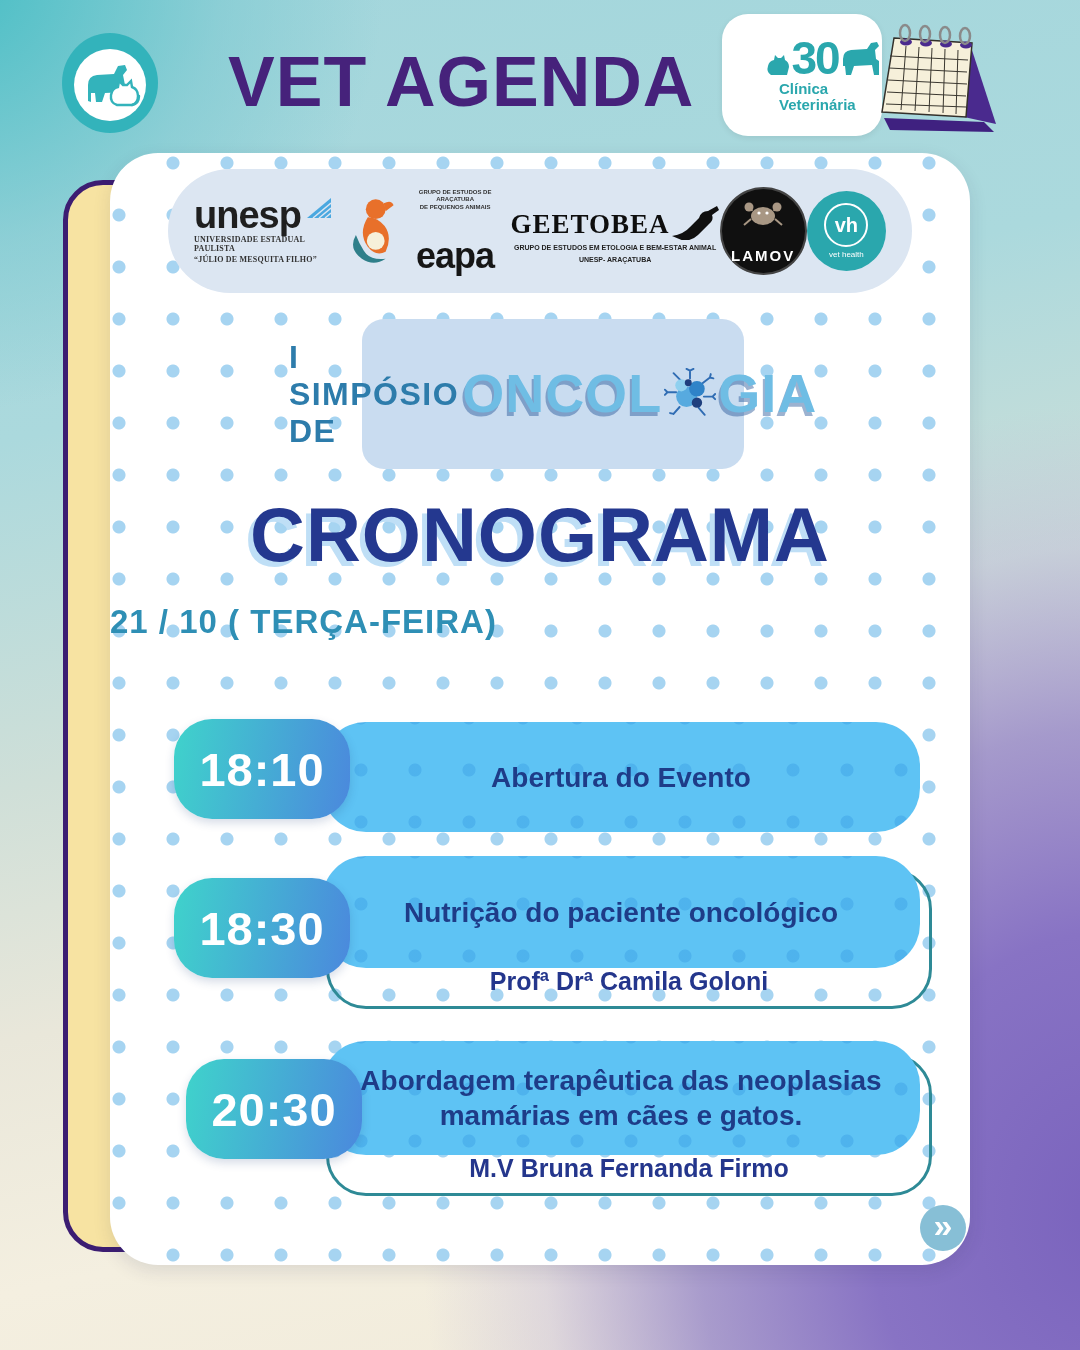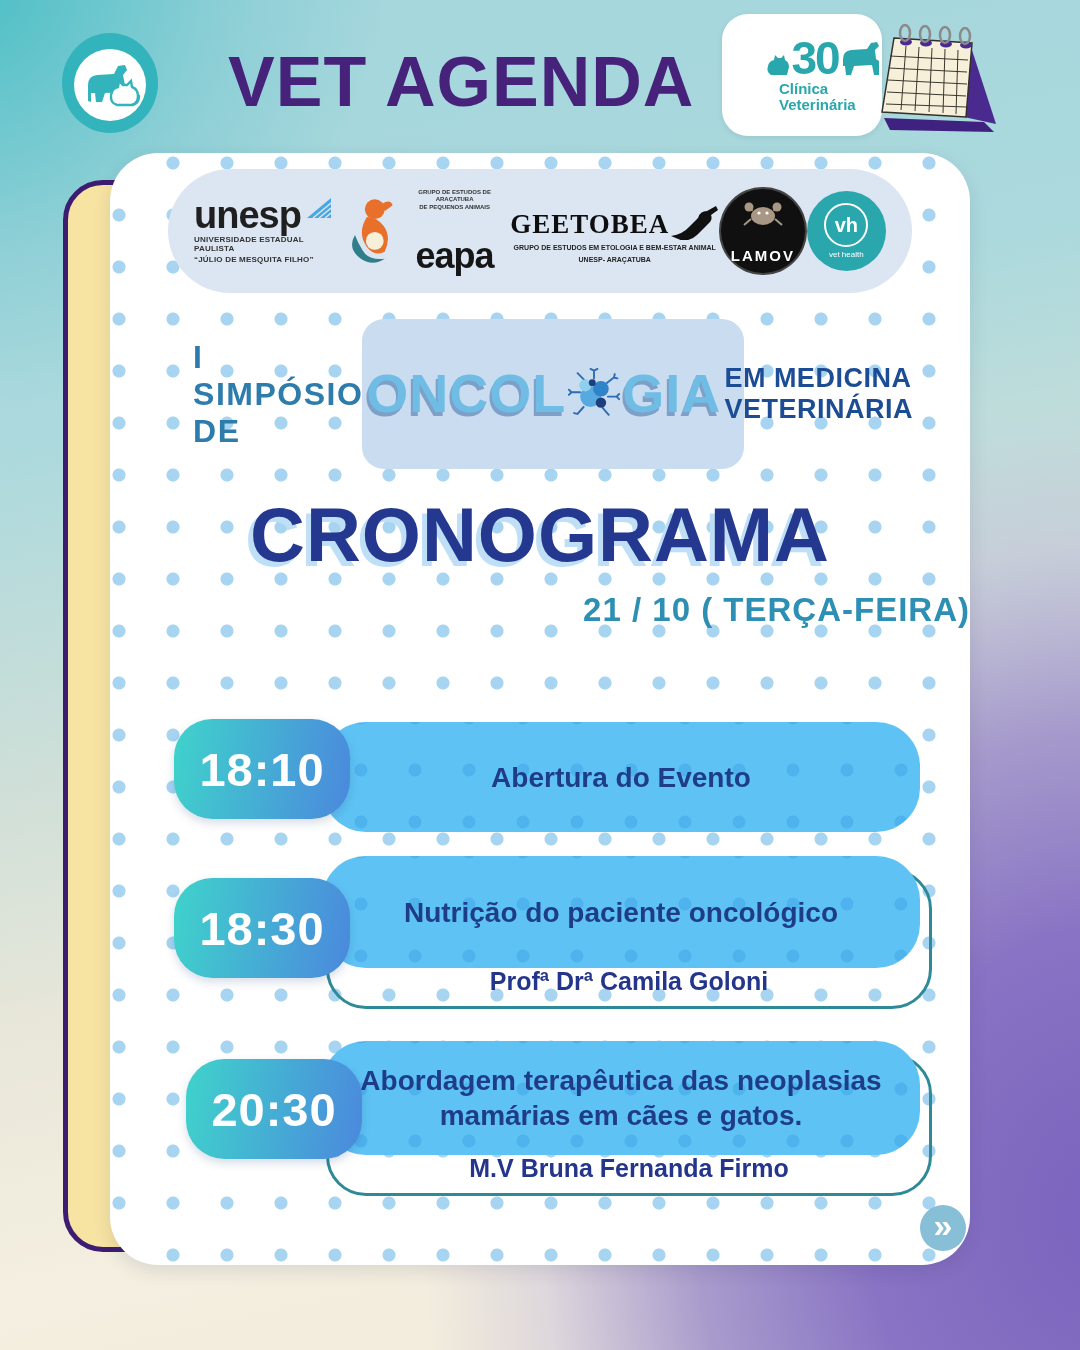--- a/index.html
+++ b/index.html
@@ -27,21 +27,21 @@
   .card{position:absolute;left:110px;top:153px;width:860px;height:1112px;background-color:#fff;border-radius:48px;
     background-image:radial-gradient(circle, #a6d4f1 6px, rgba(166,212,241,0) 7px);
     background-size:54px 52px;background-position:36px 140px;
     box-shadow:0 6px 18px rgba(40,40,80,0.12);}
   
   .logos-pill{position:absolute;left:58px;top:16px;width:744px;height:124px;background:#dce6f2;border-radius:62px;
     display:flex;align-items:center;justify-content:space-evenly;padding:0 26px;box-sizing:border-box;}
   .lg-unesp{text-align:left;}
   .unesp-row{display:flex;align-items:flex-start;gap:6px;}
   .unesp-word{font-size:38px;font-weight:700;color:#1f1f1f;line-height:0.9;letter-spacing:-1px;}
-  .unesp-sub{font-size:8px;font-weight:700;color:#333;margin-top:2px;letter-spacing:0.2px;}
+  .unesp-sub{font-size:8px;font-weight:700;color:#333;margin-top:2px;letter-spacing:0.2px;font-family:Liberation Serif, serif;}
   .lg-geapa{display:flex;align-items:center;gap:2px;}
   .geapa-col{display:flex;flex-direction:column;align-items:center;}
   .geapa-tiny{font-size:6px;font-weight:700;color:#333;text-align:center;line-height:1.2;}
   .geapa-word{font-size:36px;font-weight:700;color:#161616;line-height:0.95;letter-spacing:-1px;margin-top:28px;}
   .lg-geetobea{text-align:center;}
   .geetobea-row{display:flex;align-items:flex-end;justify-content:center;}
   .geetobea-word{font-family:"Liberation Serif",serif;font-size:27px;font-weight:700;color:#0e0e0e;letter-spacing:1px;}
   .geetobea-sub{font-size:7px;font-weight:700;color:#222;margin-top:3px;line-height:1.3;}
   .lg-lamov{width:88px;height:88px;border-radius:50%;background:#101010;display:flex;flex-direction:column;
     align-items:center;justify-content:center;gap:18px;box-shadow:inset 0 0 0 2px rgba(255,255,255,0.22);}
@@ -55,21 +55,21 @@
   .title-block{position:absolute;left:252px;top:166px;width:382px;height:150px;background:#c9dcf0;border-radius:22px;
     display:flex;flex-direction:row;align-items:center;justify-content:center;gap:3px;}
   .tb-pre{color:#2d7cab;font-size:32px;font-weight:800;letter-spacing:1.5px;}
   .tb-onco{display:flex;align-items:center;color:#6fbde4;font-size:54px;font-weight:800;letter-spacing:1px;
     line-height:0.95;text-shadow:-2px 4px 0 rgba(36,84,150,0.45);}
   .tb-post{color:#1c4d94;font-size:27px;font-weight:800;letter-spacing:0.5px;}
   .cell-icon{margin:0 2px;}
   
   .heading{position:absolute;left:0;width:100%;top:338px;text-align:center;font-size:76px;font-weight:800;
     color:#24388f;letter-spacing:1px;text-shadow:-5px 5px 0 #bfdff6;}
-  .date-line{position:absolute;left:0;width:100%;top:438px;text-align:right;font-size:33px;font-weight:800;
+  .date-line{position:absolute;left:0;width:100%;top:450px;text-align:left;font-size:33px;font-weight:800;
     color:#2e8fb5;letter-spacing:1px;}
   .speaker-box{position:absolute;background:transparent;border:3px solid #2e8a96;border-radius:40px;
     display:flex;align-items:flex-end;justify-content:center;z-index:1;box-sizing:border-box;padding-bottom:10px;}
   .box2{left:216px;top:716px;width:606px;height:140px;}
   .box3{left:216px;top:901px;width:606px;height:142px;}
   .speaker{color:#24368c;font-weight:800;font-size:25px;}
   .bar{position:absolute;background-color:#5ec3f4;border-radius:44px;display:flex;align-items:center;justify-content:center;
     text-align:center;color:#1e3c88;font-weight:800;font-size:28px;z-index:2;
     background-image:radial-gradient(circle, rgba(41,142,222,0.30) 6px, rgba(0,0,0,0) 7px);
     background-size:54px 52px;background-position:12px 22px;}
@@ -238,21 +238,20 @@
             <path d="M19 14 l-8 -8"></path>
           </g>
           <circle cx="26" cy="33" r="12" fill="#57aadf"></circle>
           <circle cx="38" cy="24" r="9" fill="#2f83c8"></circle>
           <circle cx="20" cy="20" r="7" fill="#8fd0ef"></circle>
           <circle cx="38" cy="40" r="6" fill="#1e3f7e"></circle>
           <circle cx="28" cy="17" r="4" fill="#1e3f7e"></circle>
         </svg>
         <span>GIA</span>
       </div>
-      <div class="tb-post">EM MEDICINA VETERINÁRIA</div>
     </div>
 
     <div class="heading">CRONOGRAMA</div>
     <div class="date-line">21 / 10 ( TERÇA-FEIRA)</div>
 
     <div class="bar bar1">
       <span class="bar-title">Abertura do Evento</span>
     </div>
     <div class="pill pill1">18:10</div>
 

